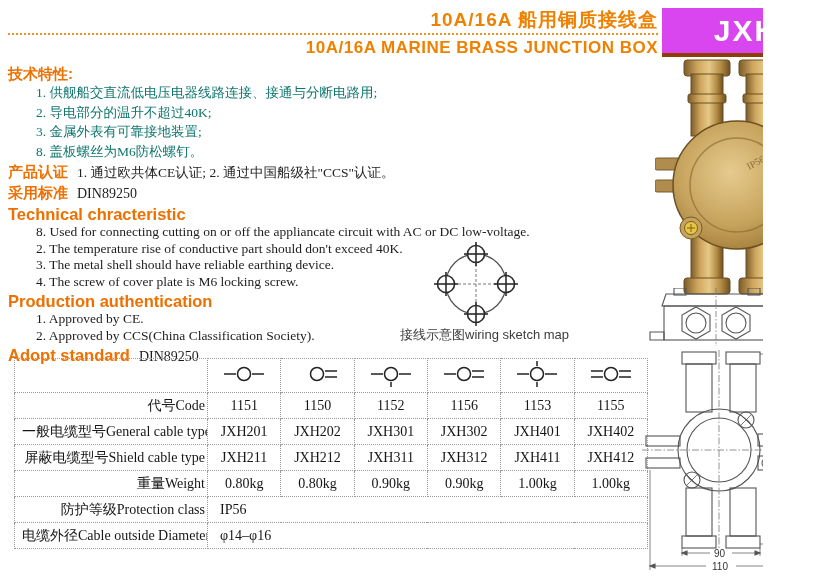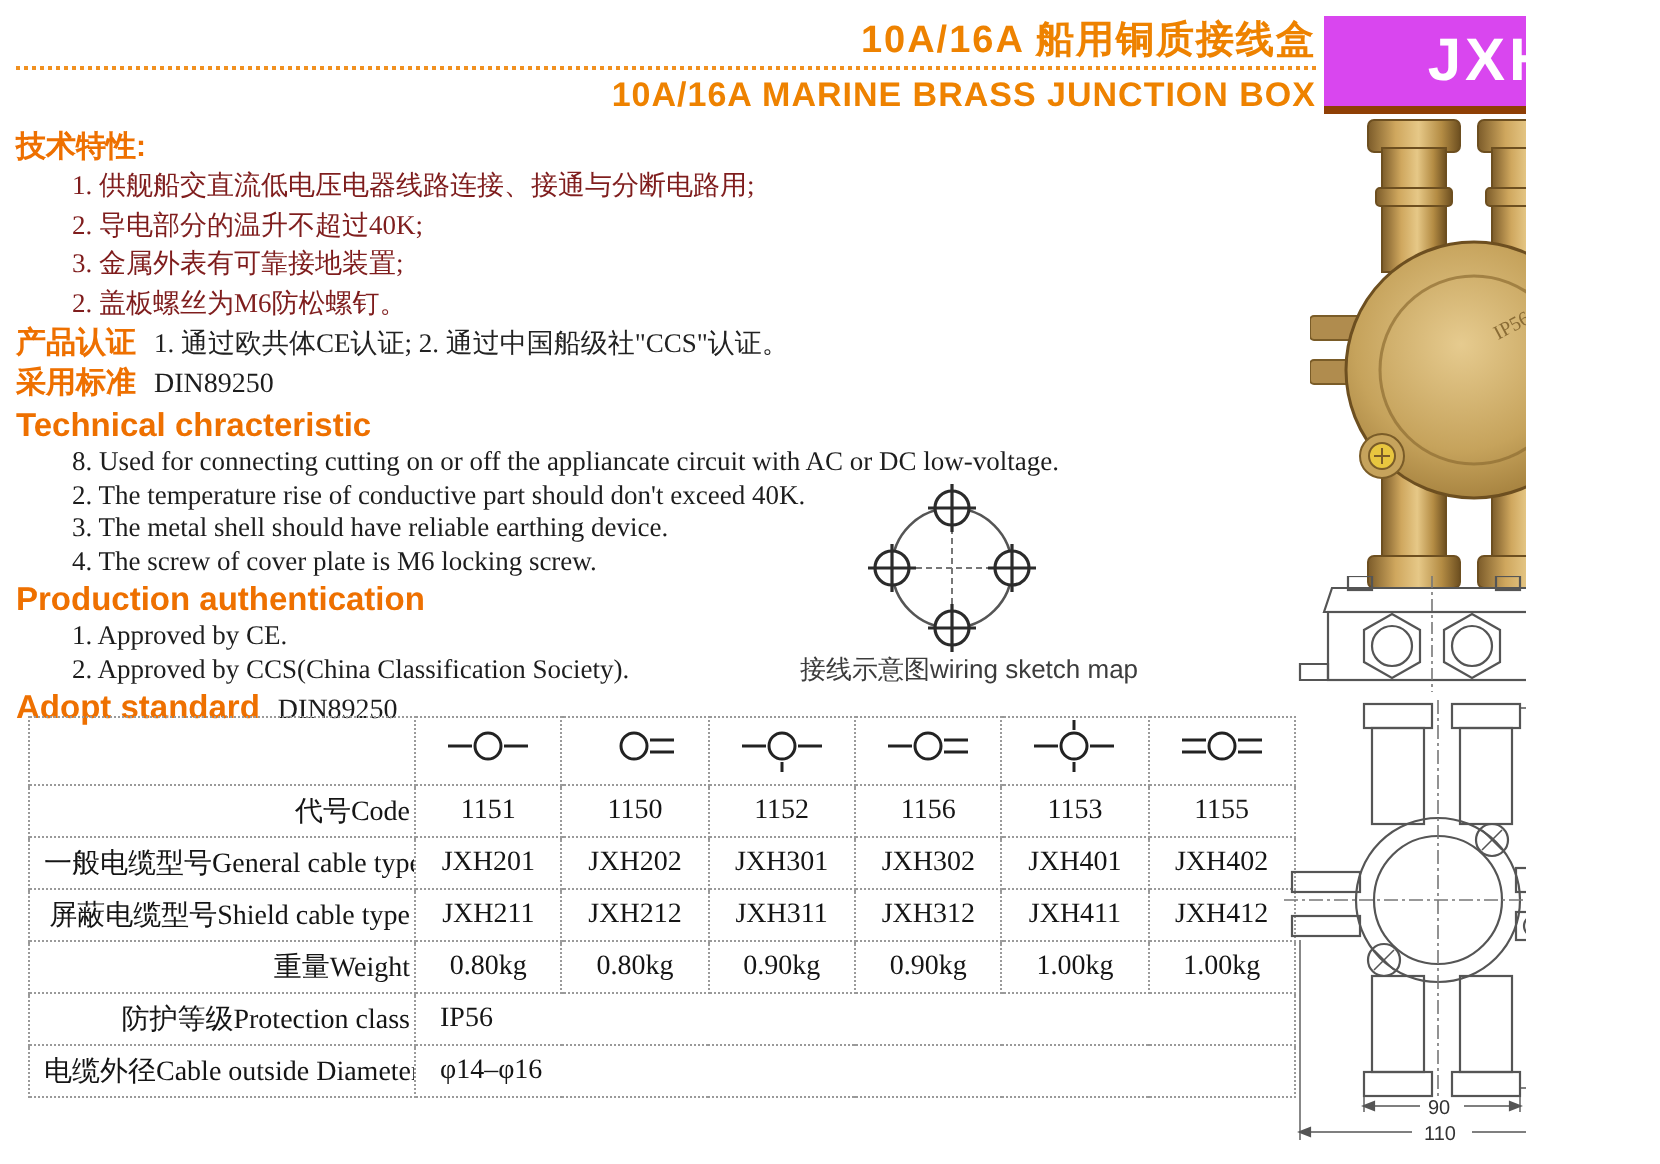--- a/index.html
+++ b/index.html
@@ -18,21 +18,21 @@
   .badge{position:absolute;top:8px;left:662px;width:168px;height:45px;
          background:#d946ef;border-bottom:4px solid #8f3f05;
          text-align:center;line-height:45px;
          font-family:"Liberation Sans",sans-serif;font-weight:bold;
          font-size:30px;color:#ffffff;letter-spacing:2px;}
 
   
   .col-left{position:absolute;top:64px;left:8px;width:645px;}
   .h-cn{font-family:"Liberation Sans",sans-serif;font-weight:bold;
         font-size:15px;color:#ee7000;line-height:19px;}
-  .li-cn{font-size:13.5px;line-height:19.5px;padding-left:28px;color:#7f1d1d;}
+  .li-cn{font-size:13.5px;line-height:19.5px;padding-left:28px;color:#0f766e;}
   .inline-row{line-height:18px;margin-top:1px;}
   .inline-row .h-cn,.inline-row .h-en{display:inline;margin-right:9px;}
   .txt-cn{font-size:13.5px;color:#222;}
   .h-en{font-family:"Liberation Sans",sans-serif;font-weight:bold;
         font-size:16.5px;color:#ee7000;line-height:20px;margin-top:1px;}
   .li-en{font-size:13.5px;line-height:16.5px;padding-left:28px;color:#1d1d1d;}
   .txt-std{font-size:14px;color:#1d1d1d;}
 
   
   .wiring{position:absolute;left:398px;top:232px;}
@@ -63,21 +63,21 @@
   <div class="title-cn">10A/16A 船用铜质接线盒</div>
   <div class="dotline"></div>
   <div class="title-en">10A/16A MARINE BRASS JUNCTION BOX</div>
   <div class="badge">JXH</div>
 
   <div class="col-left">
     <div class="h-cn">技术特性:</div>
     <div class="li-cn">1. 供舰船交直流低电压电器线路连接、接通与分断电路用;</div>
     <div class="li-cn">2. 导电部分的温升不超过40K;</div>
     <div class="li-cn">3. 金属外表有可靠接地装置;</div>
-    <div class="li-cn">2. 盖板螺丝为M6防松螺钉。</div>
+    <div class="li-cn">8. 盖板螺丝为M6防松螺钉。</div>
     <div class="inline-row">
       <span class="h-cn">产品认证</span><span class="txt-cn">1. 通过欧共体CE认证; 2. 通过中国船级社"CCS"认证。</span>
     </div>
     <div class="inline-row">
       <span class="h-cn">采用标准</span><span class="txt-std">DIN89250</span>
     </div>
     <div class="h-en">Technical chracteristic</div>
     <div class="li-en">8. Used for connecting cutting on or off the appliancate circuit with AC or DC low-voltage.</div>
     <div class="li-en">2. The temperature rise of conductive part should don't exceed 40K.</div>
     <div class="li-en">3. The metal shell should have reliable earthing device.</div>

